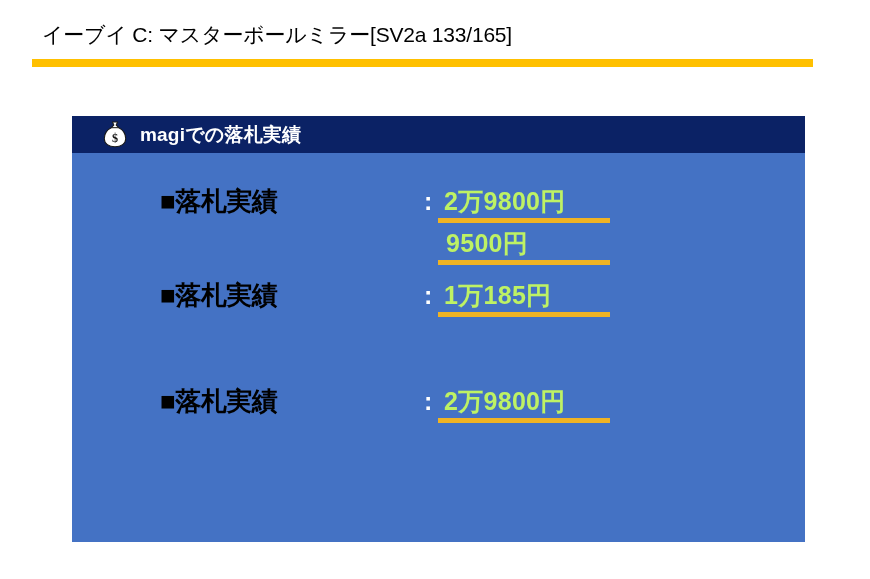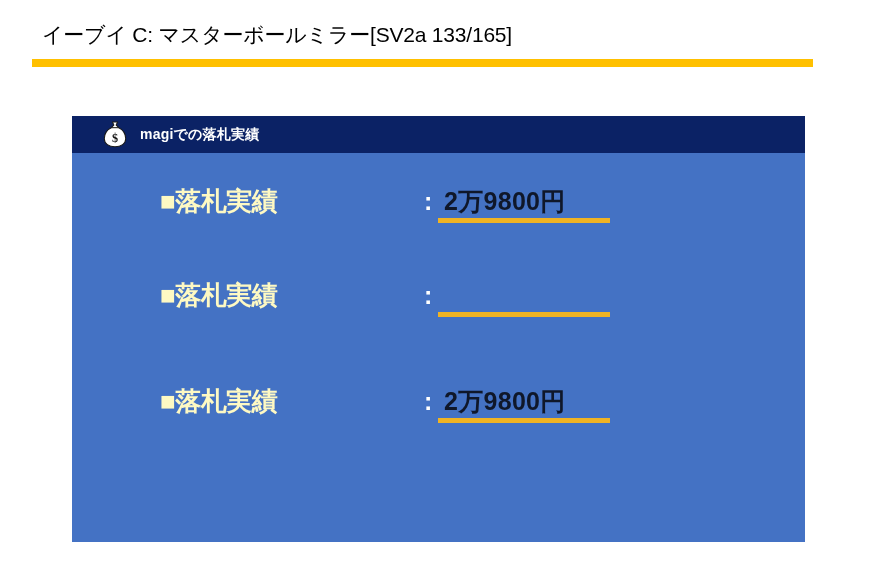--- a/index.html
+++ b/index.html
@@ -68,21 +68,21 @@
     padding-left: 28px;
   }
   #money-bag-icon {
     width: 30px;
     height: 30px;
     flex: 0 0 auto;
     display: block;
     margin-right: 10px;
   }
   #card-header-title {
-    font-size: 14px;
+    font-size: 19px;
     font-weight: bold;
     color: #ffffff;
     white-space: nowrap;
     letter-spacing: 0.2px;
   }
 
   
   .stat-row {
     position: absolute;
     left: 0;
@@ -92,21 +92,21 @@
   #row-0 { top: 68px; }
   #row-1 { top: 162px; }
   #row-2 { top: 268px; }
 
   .stat-label {
     position: absolute;
     left: 88px;
     top: 0;
     font-size: 26px;
     font-weight: bold;
-    color: #fef9c3;
+    color: #000000;
     white-space: nowrap;
     line-height: 34px;
     letter-spacing: -0.5px;
   }
   .stat-values {
     position: absolute;
     left: 352px;
     top: 0;
     width: 320px;
   }
@@ -123,21 +123,21 @@
     font-weight: bold;
     color: #ffffff;
     line-height: 32px;
   }
   .value-text {
     position: absolute;
     left: 20px;
     top: 1px;
     font-size: 25px;
     font-weight: bold;
-    color: #0f172a;
+    color: #bef264;
     line-height: 32px;
     letter-spacing: 0.3px;
   }
   .value-underline {
     position: absolute;
     left: 14px;
     top: 34px;
     width: 172px;
     height: 5px;
     background: #F0B323;
@@ -173,28 +173,33 @@
   </div>
 
   <div class="stat-row" id="row-0">
     <div class="stat-label">■落札実績</div>
     <div class="stat-values">
       <div class="value-line">
         <span class="value-colon">:</span>
         <span class="value-text">2万9800円</span>
         <span class="value-underline"></span>
       </div>
+      <div class="value-line continued">
+        <span class="value-text">9500円</span>
+        <span class="value-underline"></span>
+      </div>
     </div>
   </div>
 
   <div class="stat-row" id="row-1">
     <div class="stat-label">■落札実績</div>
     <div class="stat-values">
       <div class="value-line">
         <span class="value-colon">:</span>
+        <span class="value-text">1万185円</span>
         <span class="value-underline"></span>
       </div>
     </div>
   </div>
 
   <div class="stat-row" id="row-2">
     <div class="stat-label">■落札実績</div>
     <div class="stat-values">
       <div class="value-line">
         <span class="value-colon">:</span>

